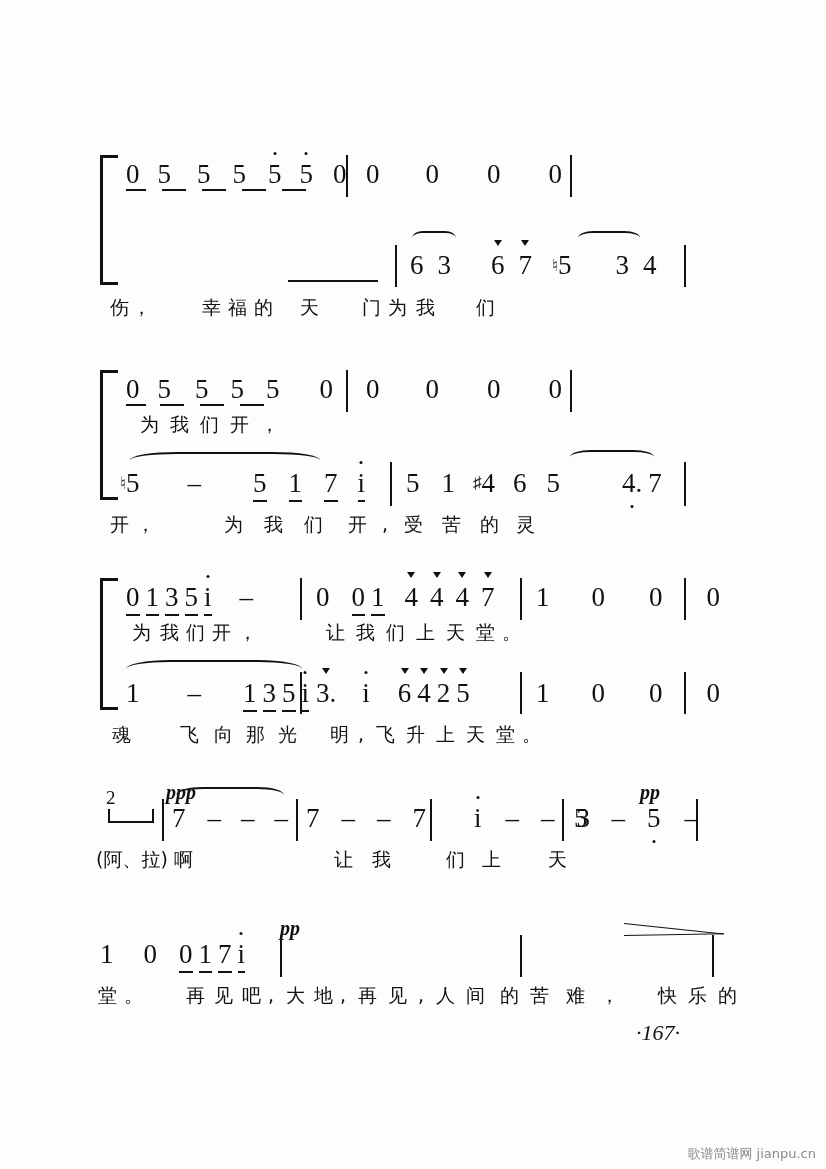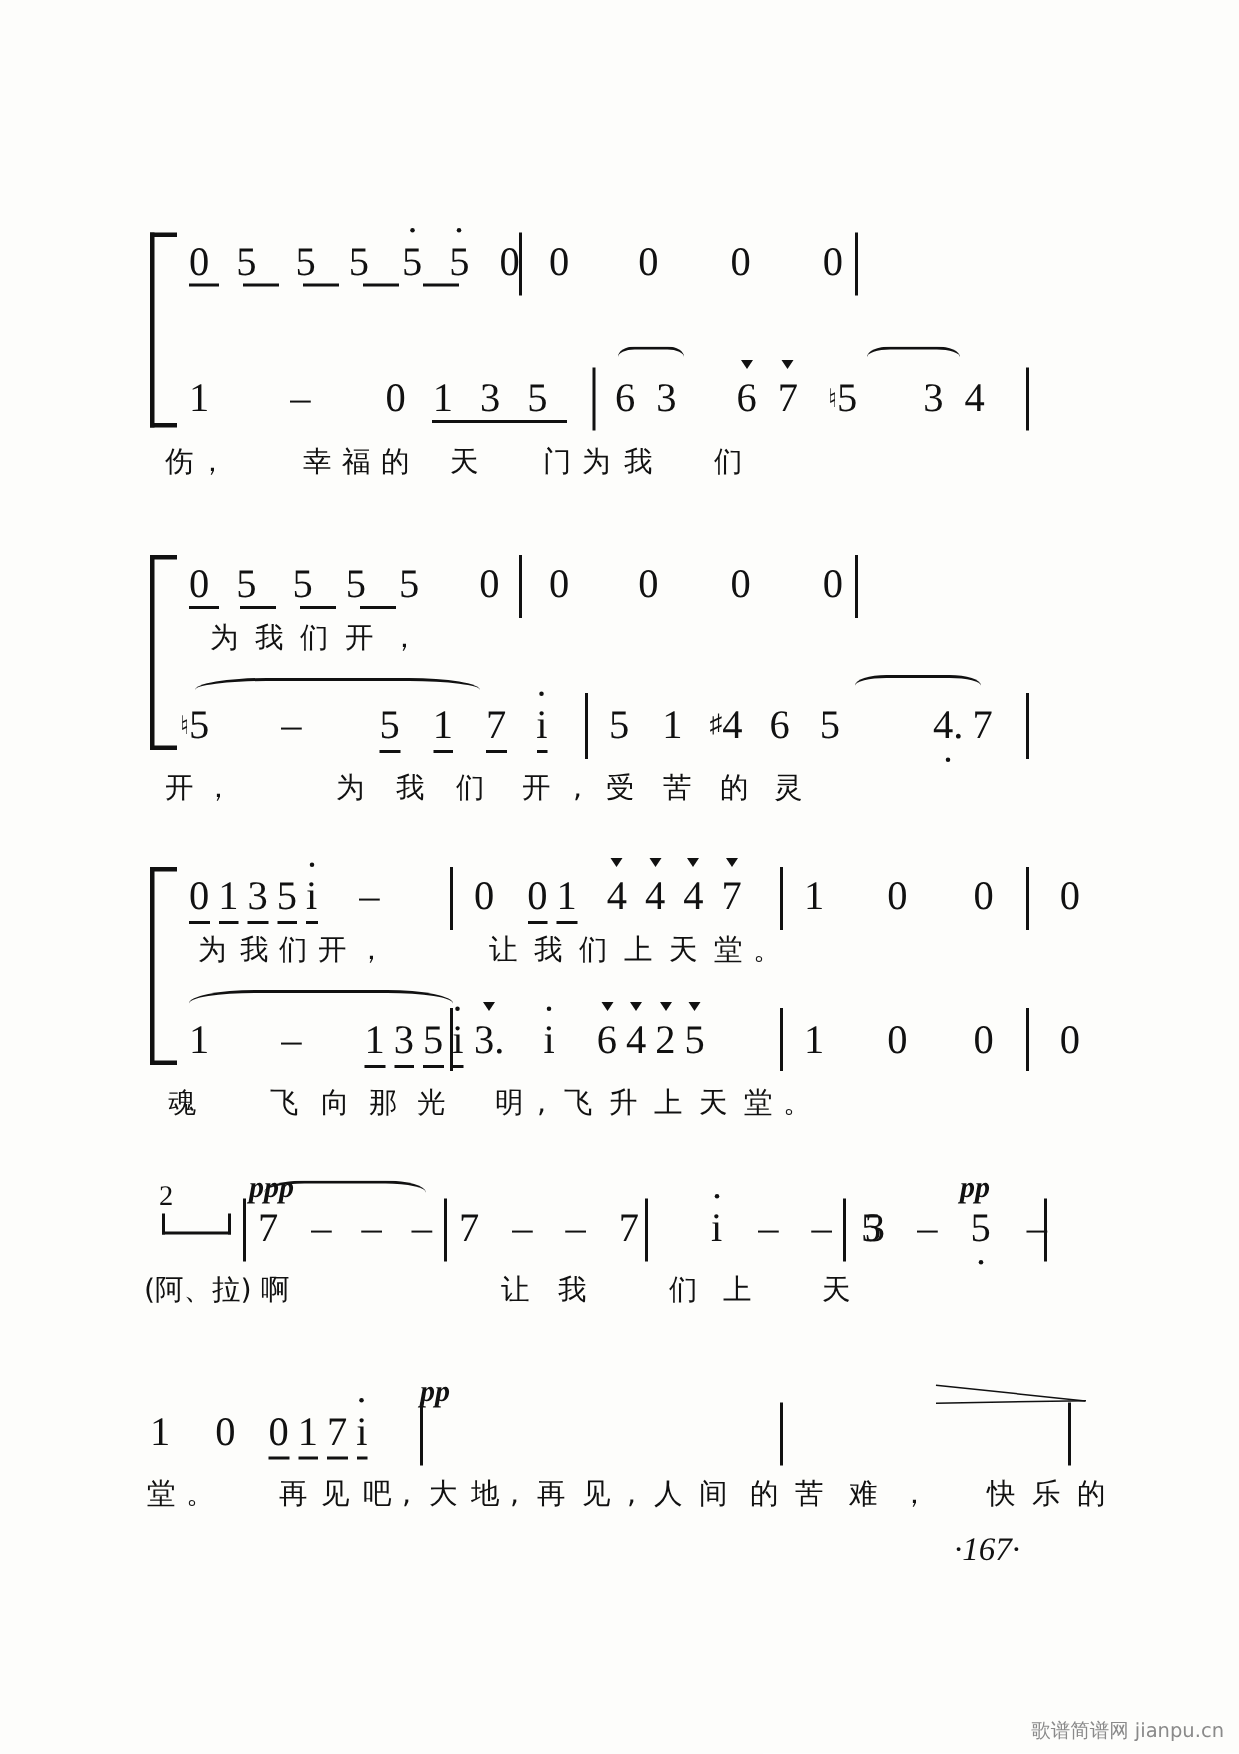--- a/index.html
+++ b/index.html
@@ -163,23 +163,20 @@
     <div class="beam" style="left:142px; top:34px; width:24px;"></div>
     <div class="beam" style="left:182px; top:34px; width:24px;"></div>
 
     <div class="barline" style="left:246px; top:0px; height:42px;"></div>
 
     <div class="staffline notes" style="left:266px; top:4px;">
       <span class="num" style="margin-right:46px;">0</span><span class="num" style="margin-right:48px;">0</span><span class="num" style="margin-right:48px;">0</span><span class="num">0</span>
     </div>
     <div class="barline" style="left:470px; top:0px; height:42px;"></div>
 
-    <div class="staffline notes" style="left:26px; top:95px;">
-      <span class="num" style="margin-right:54px;">1</span><span class="num" style="margin-right:50px;">–</span><span class="num" style="margin-right:18px;">0</span><span class="num" style="margin-right:18px;">1</span><span class="num" style="margin-right:18px;">3</span><span class="num">5</span>
-    </div>
     <div class="beam" style="left:188px; top:125px; width:90px;"></div>
     <div class="barline" style="left:295px; top:90px; height:42px;"></div>
 
     <div class="slur" style="left:312px; top:76px; width:44px;"></div>
     <div class="staffline notes" style="left:310px; top:95px;">
       <span class="num" style="margin-right:14px;">6</span><span class="num" style="margin-right:40px;">3</span><span class="num wedge" style="margin-right:14px;">6</span><span class="num wedge" style="margin-right:20px;">7</span><span class="num"><span class="natural">♮</span>5</span><span style="display:inline-block;width:44px;"></span><span class="num" style="margin-right:14px;">3</span><span class="num">4</span>
     </div>
     <div class="slur" style="left:478px; top:76px; width:62px;"></div>
     <div class="barline" style="left:584px; top:90px; height:42px;"></div>
 

